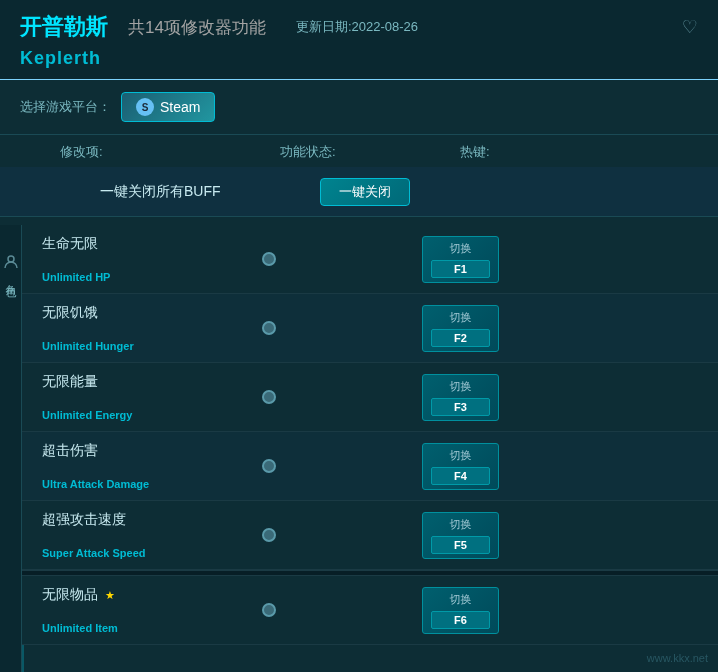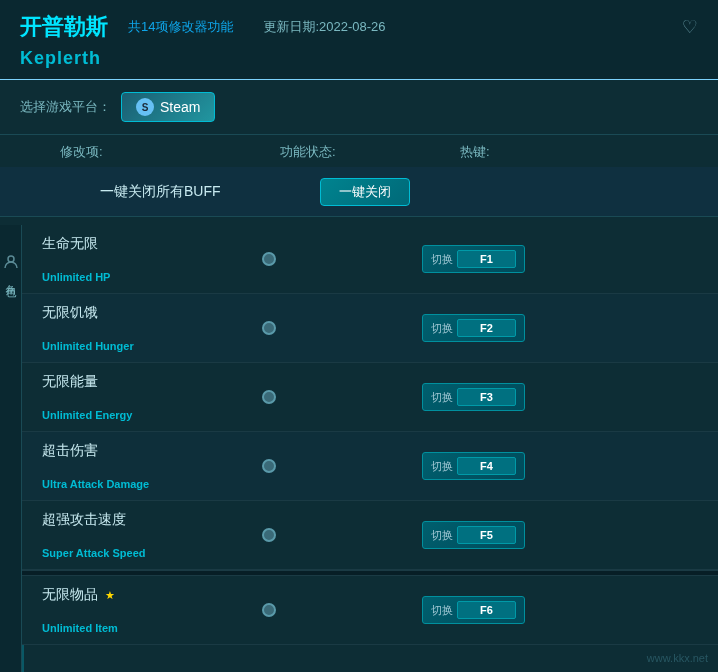--- a/index.html
+++ b/index.html
@@ -26,22 +26,22 @@
       margin-bottom: 6px;
     }
 
     .game-title-cn {
       color: #00e5ff;
       font-size: 22px;
       font-weight: bold;
     }
 
     .modifier-count {
-      color: #0ea5e9;
-      font-size: 13px;
+      color: #a3a3a3;
+      font-size: 17px;
     }
 
     .update-date {
       color: #7ab8c0;
       font-size: 13px;
       margin-left: 10px;
     }
 
     .heart-icon {
       color: #5a8a95;
@@ -254,20 +254,21 @@
       background: linear-gradient(135deg, #005f6e, #004a5a);
       border: 1px solid #00909e;
       border-radius: 3px;
       color: #fff;
       font-size: 12px;
       padding: 4px 8px;
       cursor: pointer;
       display: flex;
       align-items: center;
       gap: 4px;
+      flex-direction: column;
     }
 
     .hotkey-label {
       color: #a0c8d4;
       font-size: 11px;
     }
 
     .hotkey-key {
       background: #007080;
       border: 1px solid #009aa8;

